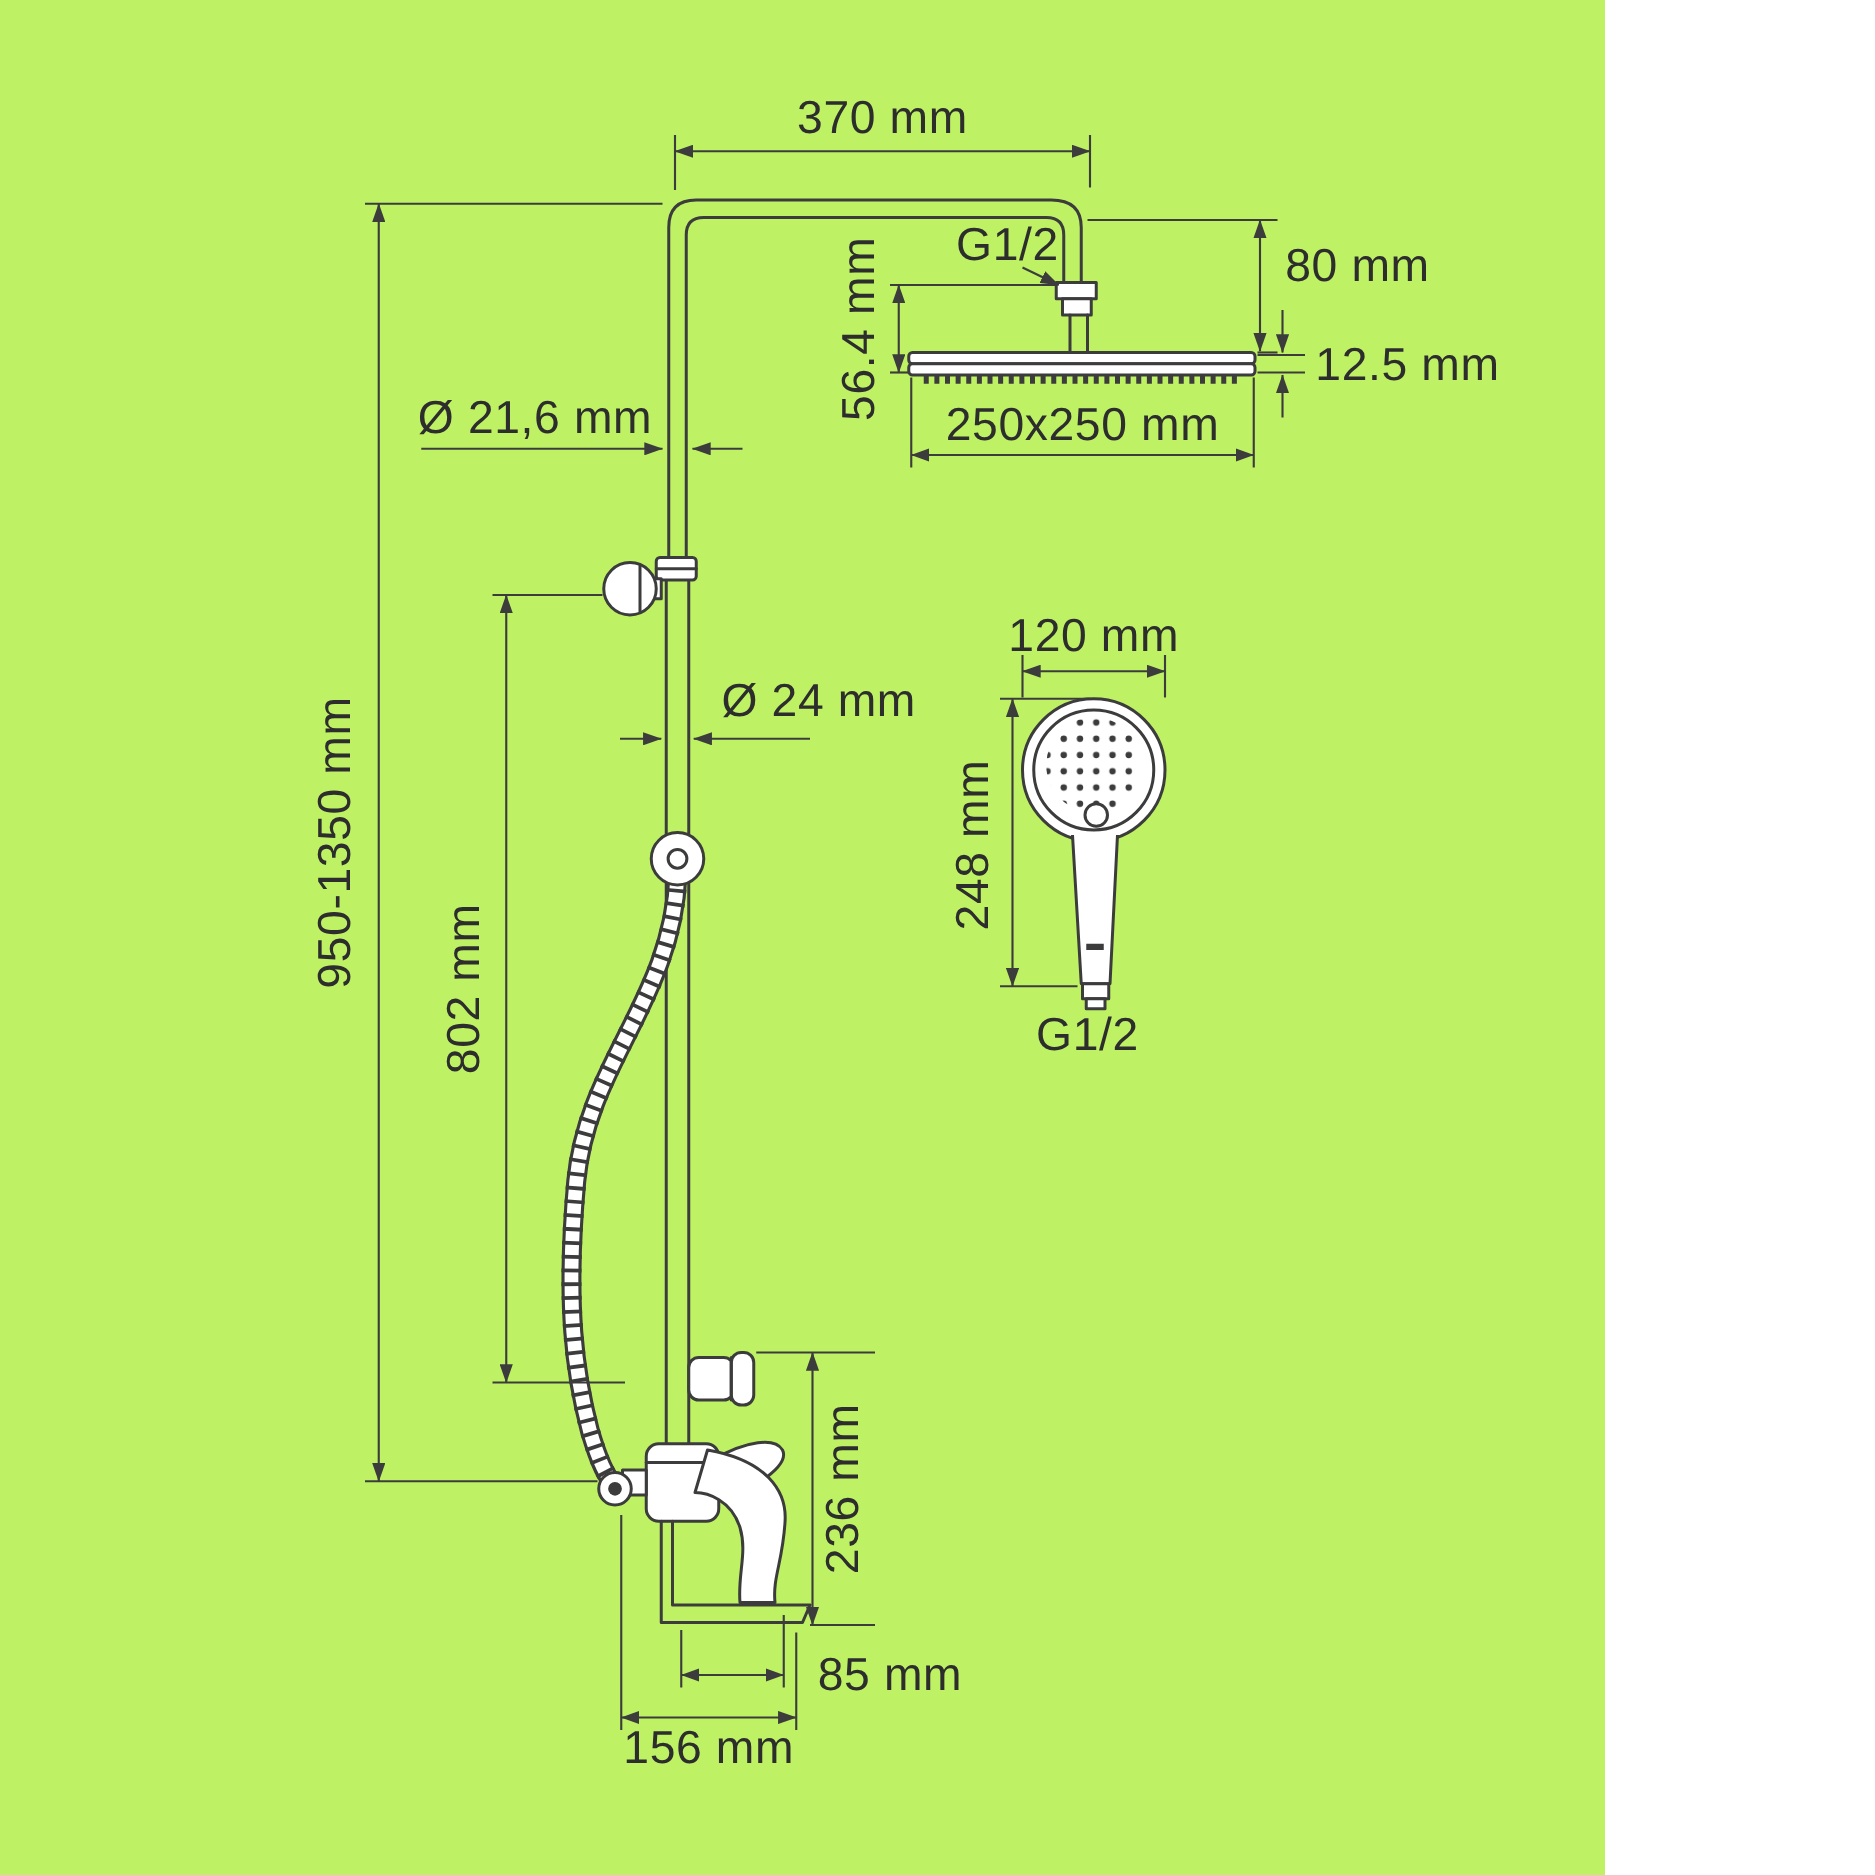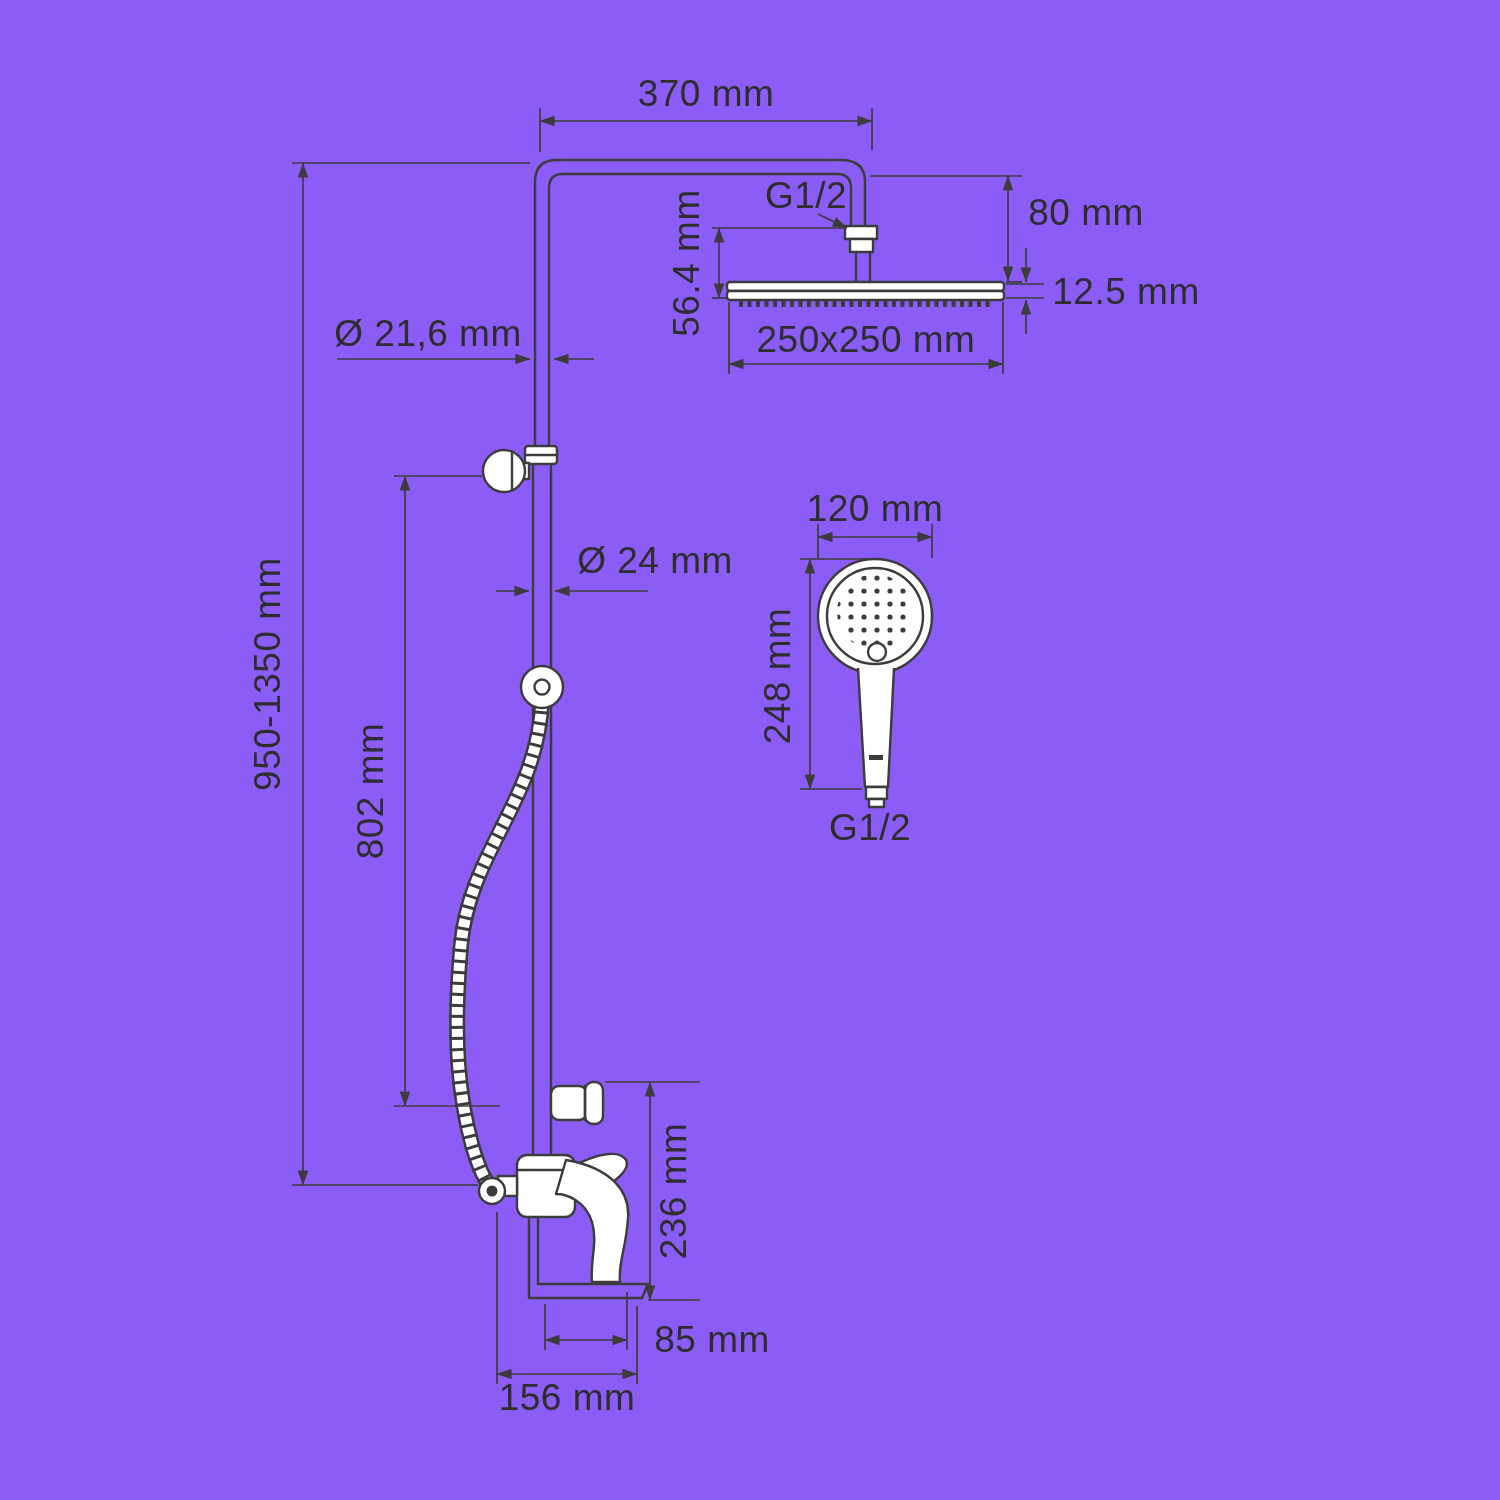--- a/index.html
+++ b/index.html
@@ -1,16 +1,16 @@
 <!DOCTYPE html>
 <html><head>
 <meta charset="utf-8">
 <style>
   html,body{margin:0;padding:0;background:#fff;}
-  .canvas{position:relative;width:1500px;height:1500px;background:#8b5cf6;overflow:hidden;}
+  .canvas{position:relative;width:1284px;height:1500px;background:#bef264;overflow:hidden;}
   svg{display:block;}
   .ln{stroke:#3c3c3c;stroke-width:2.4;fill:none;stroke-linejoin:round;stroke-linecap:round;}
   .lnf{stroke:#3c3c3c;stroke-width:2.4;fill:#fff;stroke-linejoin:round;}
   .dl{stroke:#3c3c3c;stroke-width:1.7;fill:none;}
   .teeth{stroke:#3c3c3c;stroke-width:7;stroke-dasharray:4 4.5;fill:none;}
   .hoseA{stroke:#3c3c3c;stroke-width:16;fill:none;}
   .hoseB{stroke:#fff;stroke-width:11;fill:none;}
   .hoseC{stroke:#3c3c3c;stroke-width:16;fill:none;stroke-dasharray:3 8;}
   .dimtext{font-family:"Liberation Sans","DejaVu Sans",sans-serif;font-size:37px;fill:#2d2d2d;letter-spacing:.5px;}
   text{user-select:none;}

